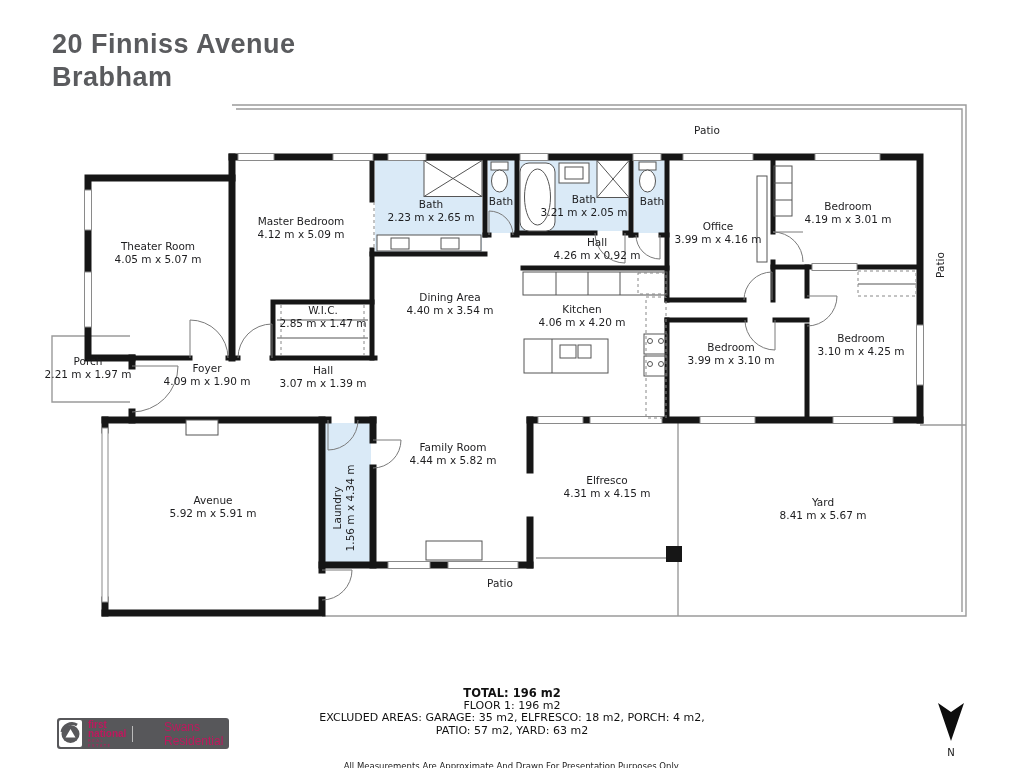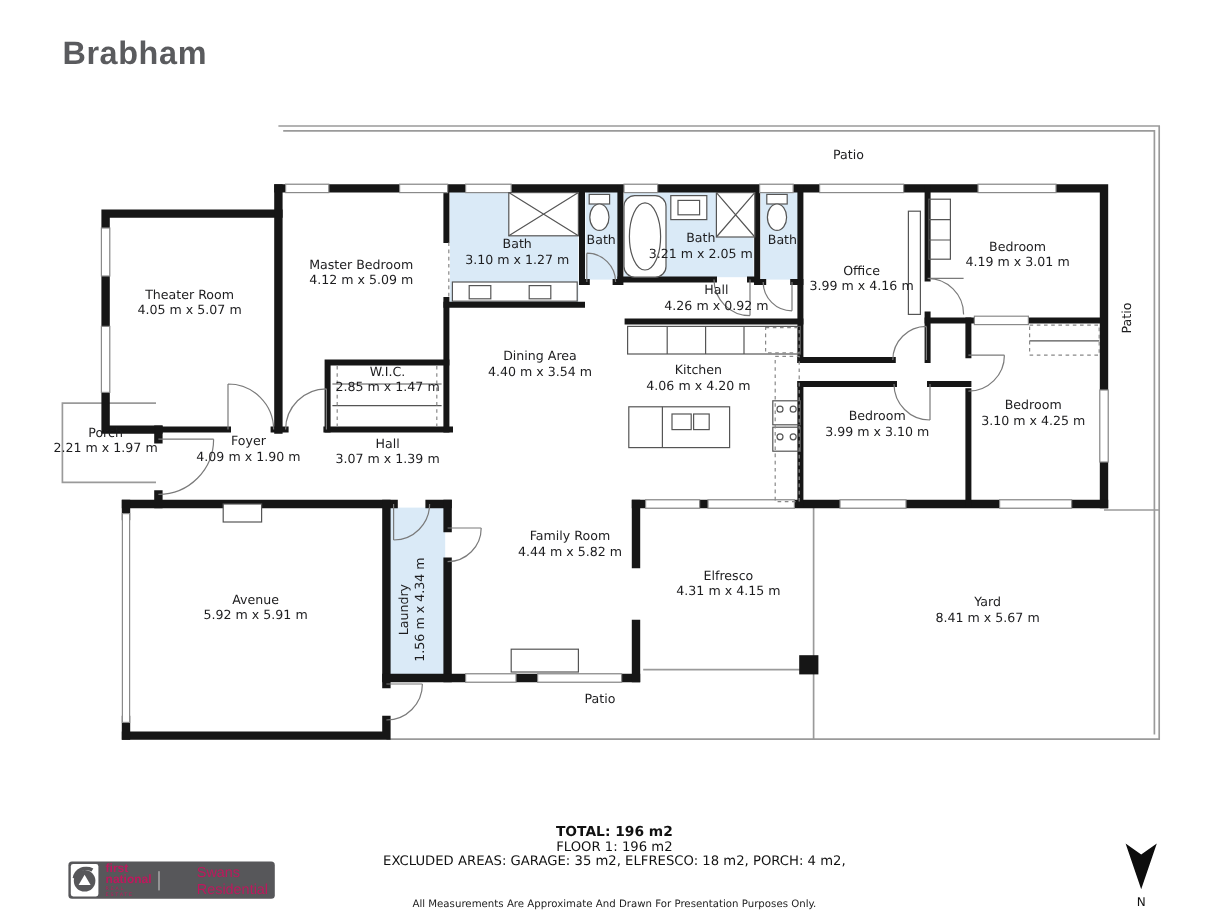--- a/index.html
+++ b/index.html
@@ -28,20 +28,21 @@
   .agency{position:relative;font-size:12px;font-family:"Liberation Sans",sans-serif;font-weight:400;margin-left:25px;}
   .compass{position:absolute;left:934px;top:702px;width:34px;text-align:center;}
   .compass-n{font-size:10px;color:#111;margin-top:1px;}
 </style>
 </head>
 <body>
 
 <div class="page">
 
   <div class="title">
+    <div>20 Finniss Avenue</div>
     <div>Brabham</div>
   </div>
 
   <div class="plan">
     <svg width="1024" height="768" viewBox="0 0 1024 768">
       <g>
 
         <rect x="375" y="160" width="107" height="93" fill="#daeaf7"></rect>
         <rect x="488" y="160" width="27" height="73" fill="#daeaf7"></rect>
         <rect x="520" y="160" width="108" height="71" fill="#daeaf7"></rect>
@@ -181,21 +182,21 @@
     <div class="lbl" style="left:301px;top:228px">
         <div>Master Bedroom</div>
         <div>4.12 m x 5.09 m</div>
       </div>
     <div class="lbl" style="left:323px;top:317px">
         <div>W.I.C.</div>
         <div>2.85 m x 1.47 m</div>
       </div>
     <div class="lbl" style="left:431px;top:211px">
         <div>Bath</div>
-        <div>3.10 m x 1.27 m</div>
+        <div>2.23 m x 2.65 m</div>
       </div>
     <div class="lbl" style="left:501px;top:201px">
         <div>Bath</div>
       </div>
     <div class="lbl" style="left:584px;top:206px">
         <div>Bath</div>
         <div>3.21 m x 2.05 m</div>
       </div>
     <div class="lbl" style="left:652px;top:201px">
         <div>Bath</div>
@@ -241,21 +242,21 @@
         <div>3.07 m x 1.39 m</div>
       </div>
     <div class="lbl" style="left:213px;top:507px">
         <div>Avenue</div>
         <div>5.92 m x 5.91 m</div>
       </div>
     <div class="lbl rot" style="left:344px;top:508px">
         <div>Laundry</div>
         <div>1.56 m x 4.34 m</div>
       </div>
-    <div class="lbl" style="left:475px;top:454px">
+    <div class="lbl" style="left:453px;top:454px">
         <div>Family Room</div>
         <div>4.44 m x 5.82 m</div>
       </div>
     <div class="lbl" style="left:607px;top:487px">
         <div>Elfresco</div>
         <div>4.31 m x 4.15 m</div>
       </div>
     <div class="lbl" style="left:823px;top:509px">
         <div>Yard</div>
         <div>8.41 m x 5.67 m</div>
@@ -268,20 +269,21 @@
       </div>
     <div class="lbl" style="left:500px;top:583px">
         <div>Patio</div>
       </div>
   </div>
 
   <div class="totals">
     <div class="tot-main">TOTAL: 196 m2</div>
     <div>FLOOR 1: 196 m2</div>
     <div>EXCLUDED AREAS: GARAGE: 35 m2, ELFRESCO: 18 m2, PORCH: 4 m2,</div>
+    <div>PATIO: 57 m2, YARD: 63 m2</div>
     <div class="disclaimer">All Measurements Are Approximate And Drawn For Presentation Purposes Only.</div>
   </div>
 
   <div class="logo">
     <div class="logo-bar" style="background:#57575a"></div>
     <div class="logo-emblem">
       <svg width="23" height="23" viewBox="0 0 23 23">
         <circle cx="11.5" cy="12" r="9" fill="#57575a"></circle>
         <path d="M3,10 A10,10 0 0 1 18,3" stroke="#57575a" stroke-width="3" fill="none"></path>
         <path d="M11.5,7 L6.5,15.5 H16.5 Z" fill="#fff"></path>

